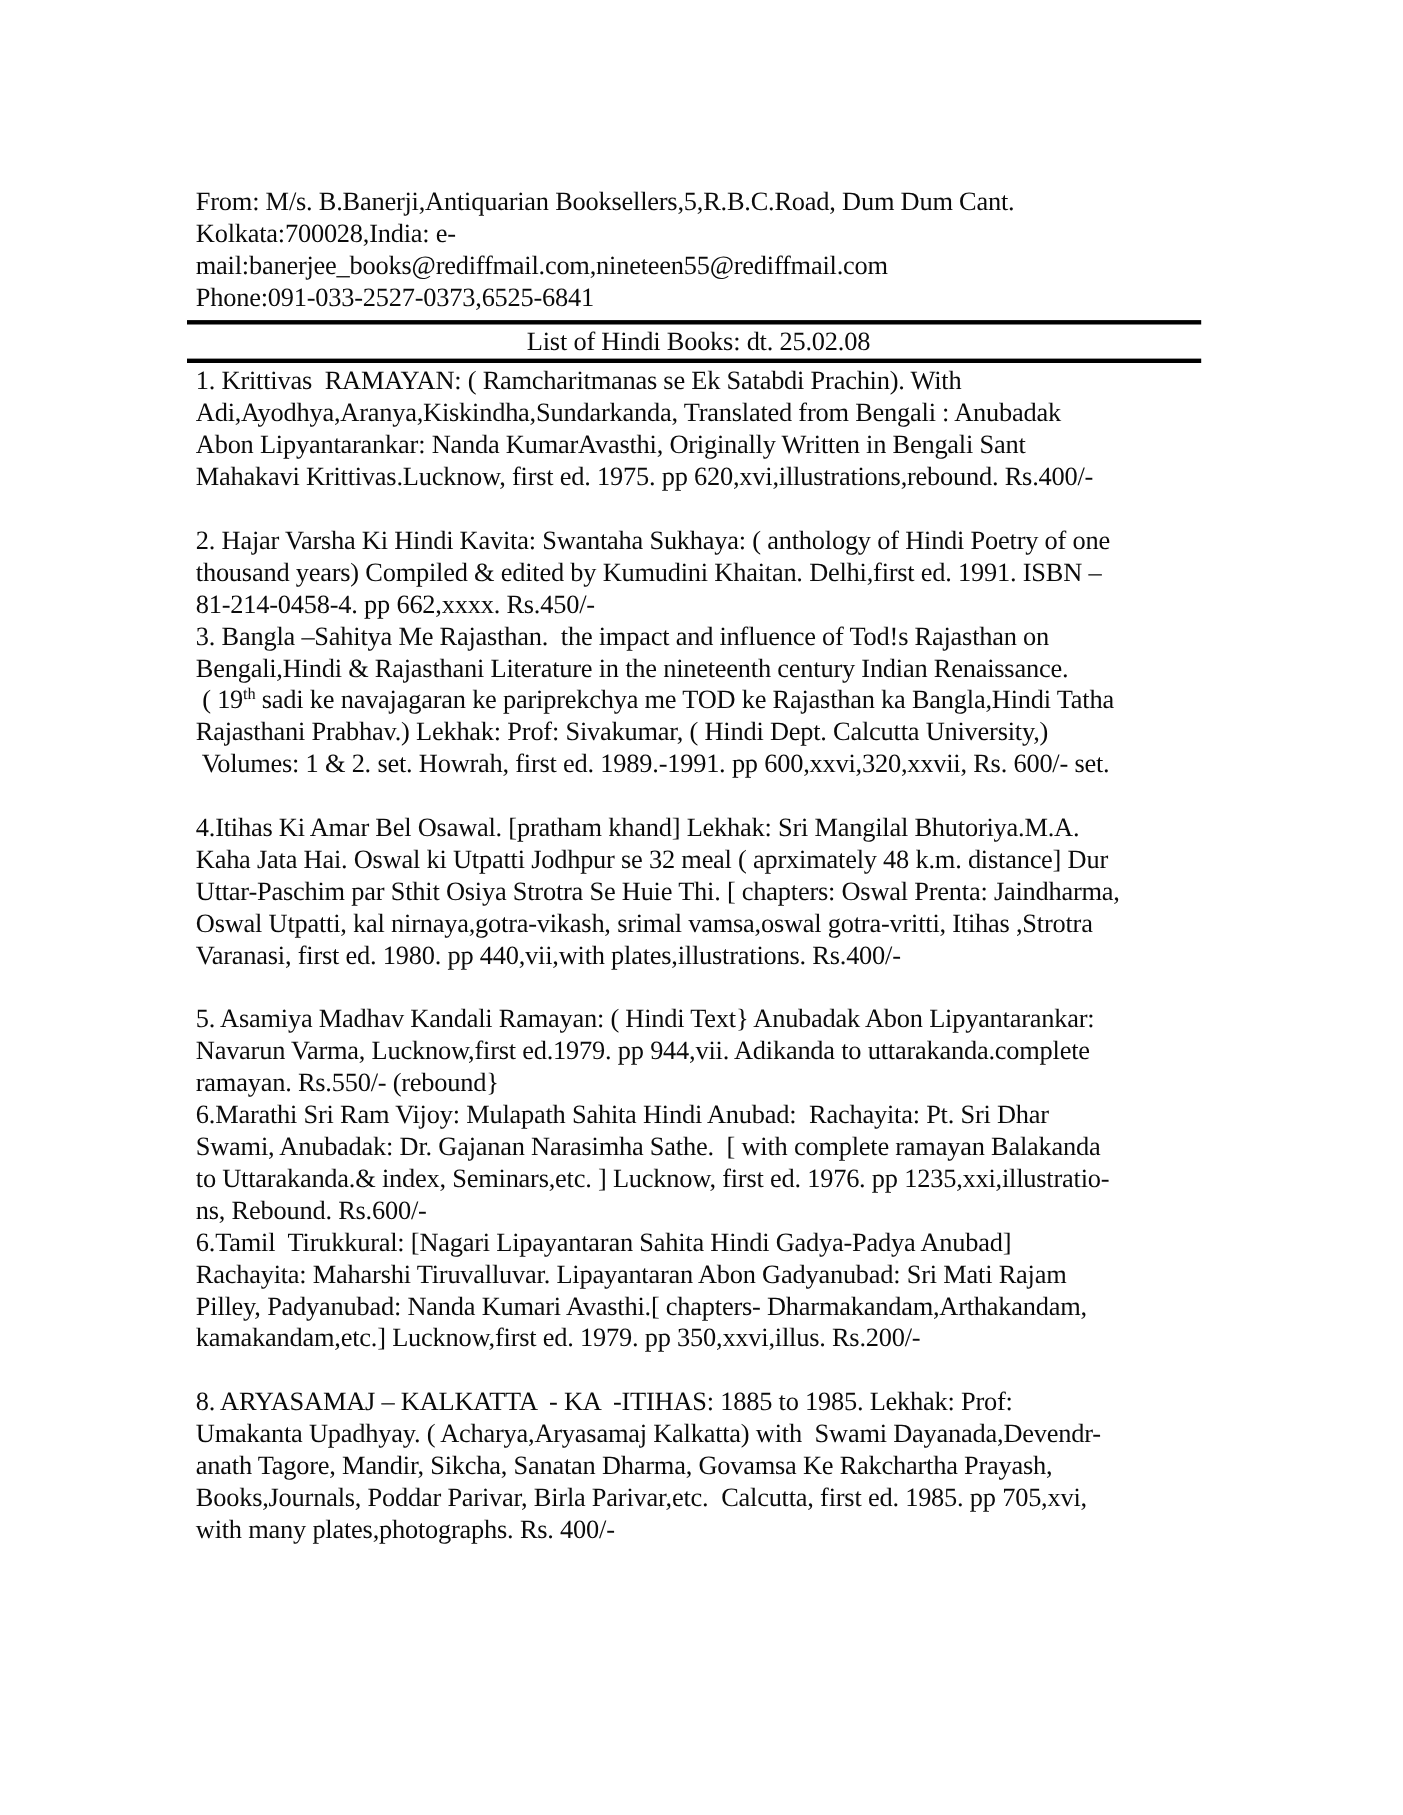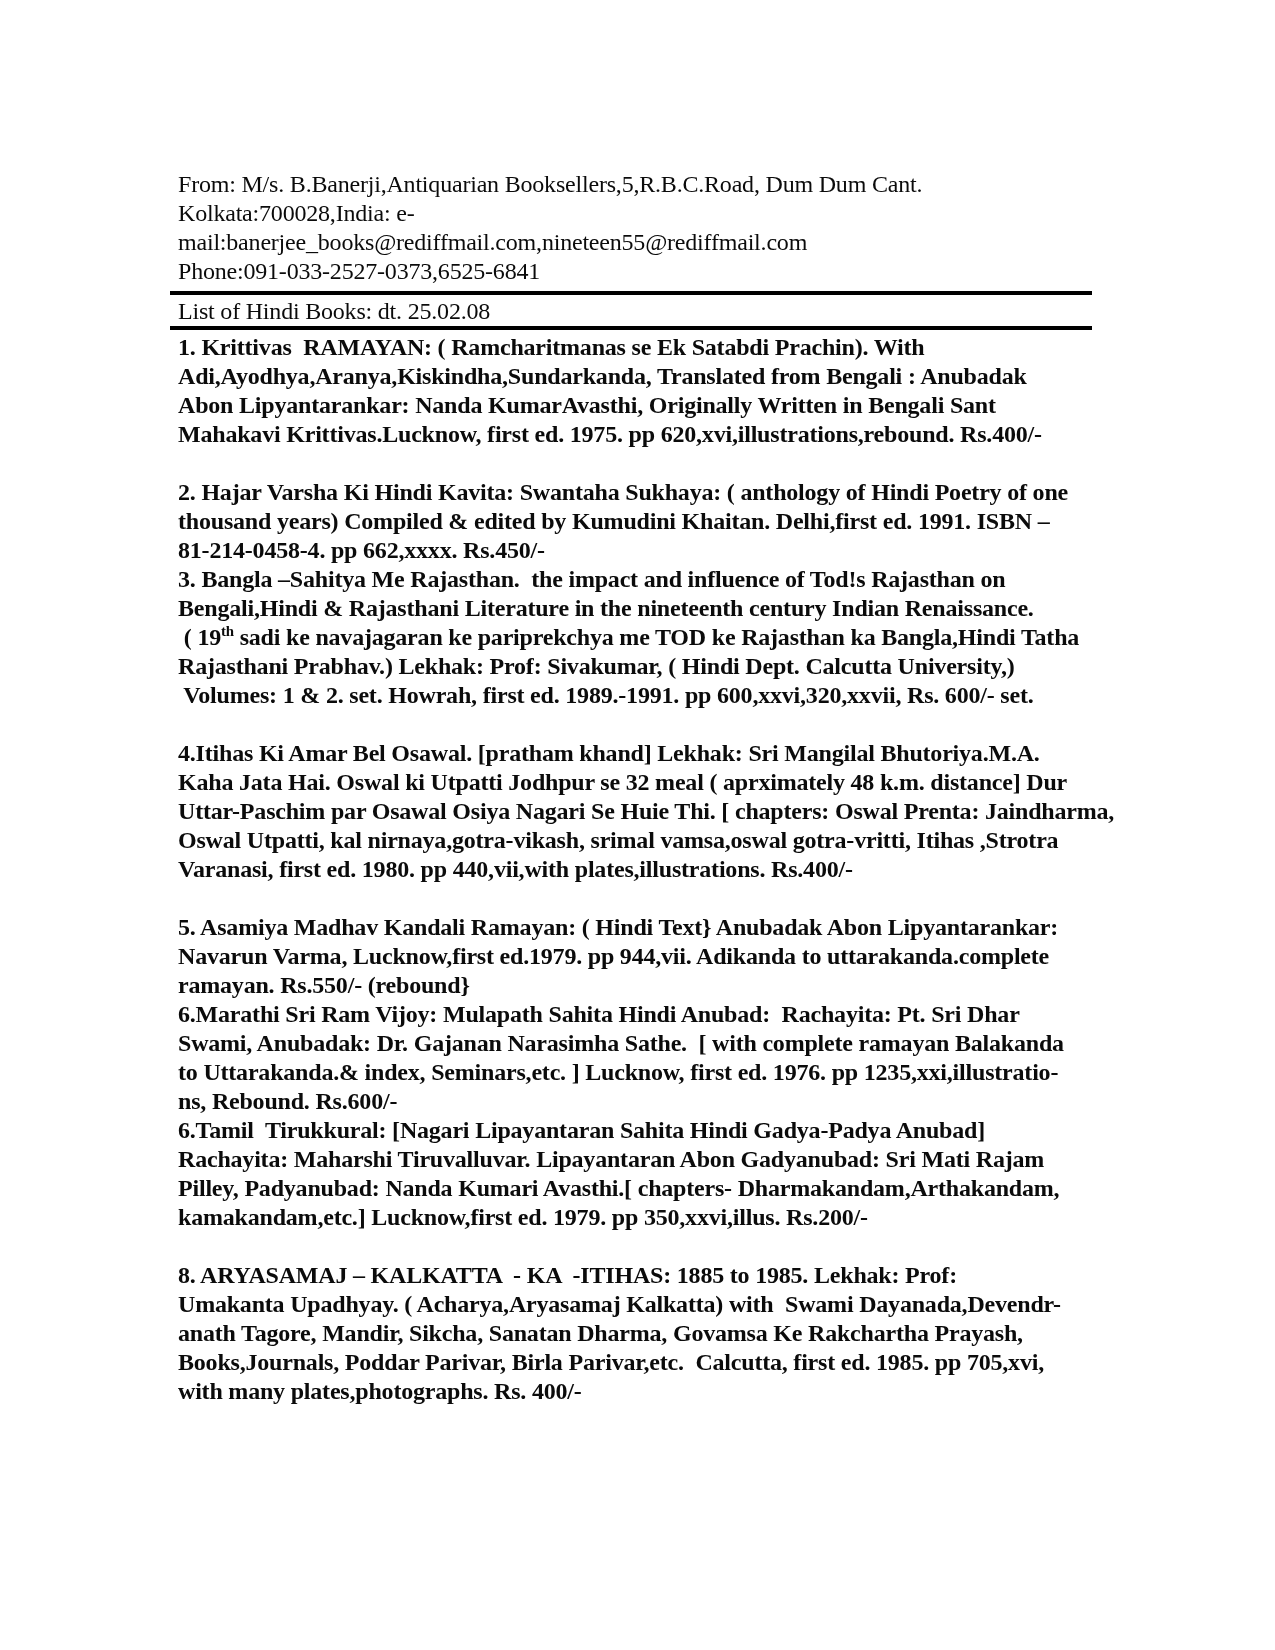--- a/index.html
+++ b/index.html
@@ -27,22 +27,22 @@
   }
   .line.blank {  }
   .rule {
     height: 4px;
     background: #000000;
     width: 922px;
     margin-left: -8px;
   }
   .rule.top { margin-top: 5px; }
   .rule.bottom { margin-top: 0px; margin-bottom: 2px; }
-  .title-row { margin-top: 2px; }
-  .body-block { margin-top: 3px; font-weight: bold; }
+  .title-row { margin-top: 2px; text-align: center; }
+  .body-block { margin-top: 3px; }
   sup.ord {
     font-size: 0.62em;
     vertical-align: super;
     line-height: 0;
   }
 </style>
 </head>
 <body>
 
 <div class="page">
@@ -82,21 +82,21 @@
         <div class="line"><span> ( 19</span><sup class="ord">th</sup><span> sadi ke navajagaran ke pariprekchya me TOD ke Rajasthan ka Bangla,Hindi Tatha</span></div>
         <div class="line">Rajasthani Prabhav.) Lekhak: Prof: Sivakumar, ( Hindi Dept. Calcutta University,)</div>
         <div class="line"> Volumes: 1 &amp; 2. set. Howrah, first ed. 1989.-1991. pp 600,xxvi,320,xxvii, Rs. 600/- set.</div>
       </div>
 
       <div class="line blank"></div>
 
       <div>
         <div class="line">4.Itihas Ki Amar Bel Osawal. [pratham khand] Lekhak: Sri Mangilal Bhutoriya.M.A.</div>
         <div class="line">Kaha Jata Hai. Oswal ki Utpatti Jodhpur se 32 meal ( aprximately 48 k.m. distance] Dur</div>
-        <div class="line">Uttar-Paschim par Osawal Osiya Nagari Se Huie Thi. [ chapters: Oswal Prenta: Jaindharma,</div>
+        <div class="line">Uttar-Paschim par Sthit Osiya Strotra Se Huie Thi. [ chapters: Oswal Prenta: Jaindharma,</div>
         <div class="line">Oswal Utpatti, kal nirnaya,gotra-vikash, srimal vamsa,oswal gotra-vritti, Itihas ,Strotra</div>
         <div class="line">Varanasi, first ed. 1980. pp 440,vii,with plates,illustrations. Rs.400/-</div>
       </div>
 
       <div class="line blank"></div>
 
       <div>
         <div class="line">5. Asamiya Madhav Kandali Ramayan: ( Hindi Text} Anubadak Abon Lipyantarankar:</div>
         <div class="line">Navarun Varma, Lucknow,first ed.1979. pp 944,vii. Adikanda to uttarakanda.complete</div>
         <div class="line">ramayan. Rs.550/- (rebound}</div>

